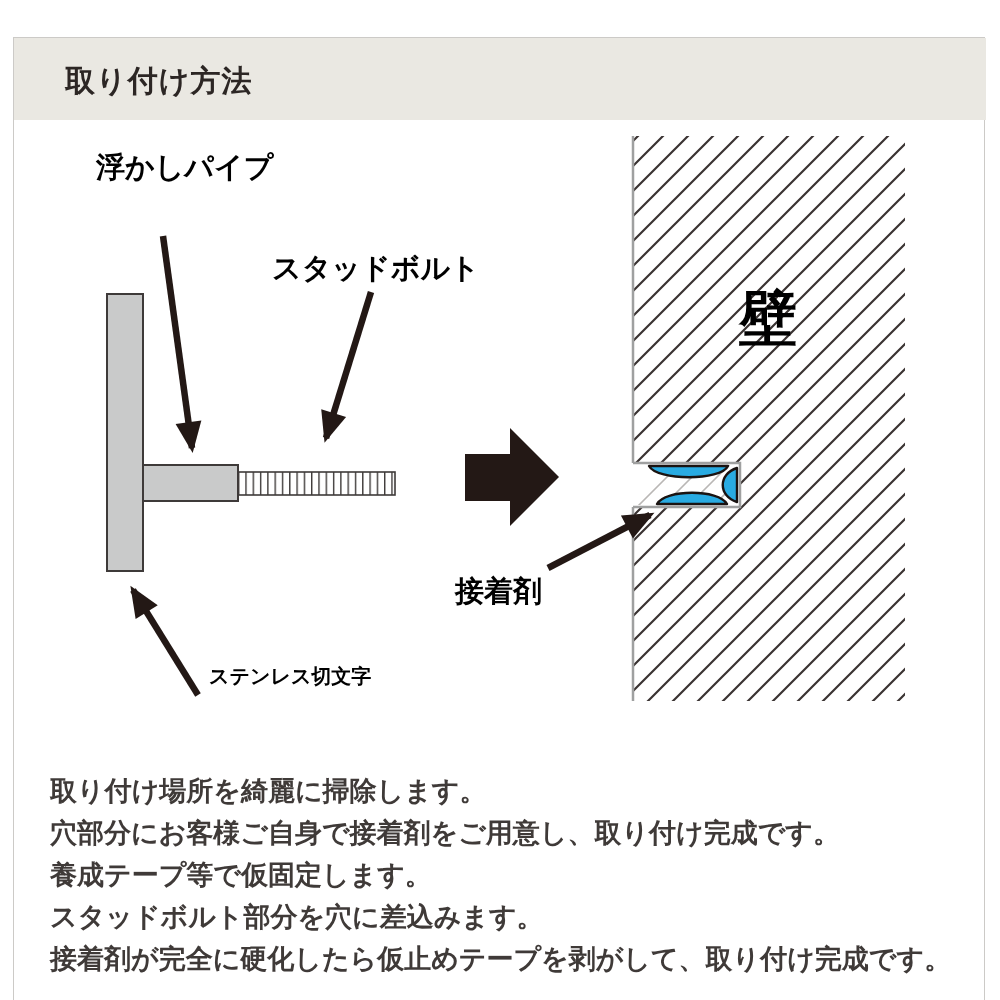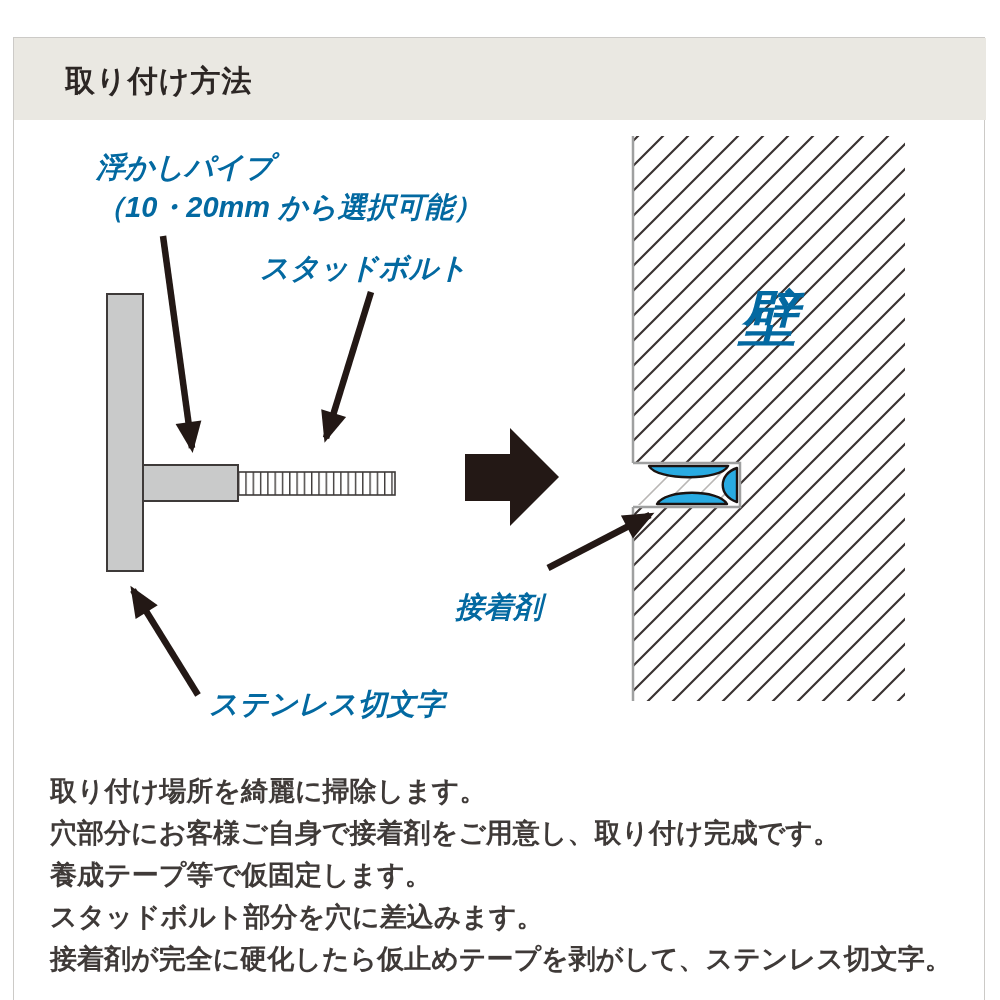--- a/index.html
+++ b/index.html
@@ -14,27 +14,27 @@
   .header-bar{
     position:absolute;left:14px;top:14px;width:972px;height:82px;
     background:#eae8e2;
   }
   .header-title{
     position:absolute;left:65px;top:37px;font-size:30px;font-weight:bold;
     color:#2c2624;letter-spacing:1px;white-space:nowrap;
   }
   .diagram-svg{position:absolute;left:0;top:0;width:1000px;height:1000px;}
   .dlabel{
-    position:absolute;font-weight:bold;color:#0369a1;white-space:nowrap;font-style:italic;
+    position:absolute;font-weight:bold;color:#000000;white-space:nowrap;
   }
   .lbl-pipe{left:96px;top:123px;font-size:29px;line-height:40px;}
-  .lbl-stud{left:260px;top:225px;font-size:29px;}
+  .lbl-stud{left:272px;top:225px;font-size:29px;}
   .lbl-wall{left:739px;top:265px;font-size:58px;line-height:58px;}
-  .lbl-adhesive{left:455px;top:564px;font-size:29px;}
-  .lbl-stainless{left:209px;top:661px;font-size:29px;}
+  .lbl-adhesive{left:455px;top:548px;font-size:29px;}
+  .lbl-stainless{left:209px;top:639px;font-size:20px;}
   .instructions{
     position:absolute;left:50px;top:746px;font-size:27px;line-height:42px;
     font-weight:700;color:#3f3a38;
   }
   .instructions div{white-space:nowrap;}
 </style>
 </head>
 <body>
 
 <div class="page">
@@ -91,28 +91,27 @@
     <g stroke="#231815" stroke-width="6.5" fill="none">
       <line x1="163" y1="212" x2="192" y2="424" marker-end="url(#ah)"></line>
       <line x1="371" y1="268" x2="326" y2="414" marker-end="url(#ah)"></line>
       <line x1="198" y1="671" x2="133" y2="566" marker-end="url(#ah)"></line>
       <line x1="548" y1="544" x2="650" y2="491" marker-end="url(#ah)"></line>
     </g>
   </svg>
 
   <div class="dlabel lbl-pipe">
     <div>浮かしパイプ</div>
-    <div>（10・20mm から選択可能）</div>
   </div>
   <div class="dlabel lbl-stud">スタッドボルト</div>
   <div class="dlabel lbl-wall">壁</div>
   <div class="dlabel lbl-adhesive">接着剤</div>
   <div class="dlabel lbl-stainless">ステンレス切文字</div>
 
   <div class="instructions">
     <div>取り付け場所を綺麗に掃除します。</div>
     <div>穴部分にお客様ご自身で接着剤をご用意し、取り付け完成です。</div>
     <div>養成テープ等で仮固定します。</div>
     <div>スタッドボルト部分を穴に差込みます。</div>
-    <div>接着剤が完全に硬化したら仮止めテープを剥がして、ステンレス切文字。</div>
+    <div>接着剤が完全に硬化したら仮止めテープを剥がして、取り付け完成です。</div>
   </div>
 
 </div>
 
 </body></html>

